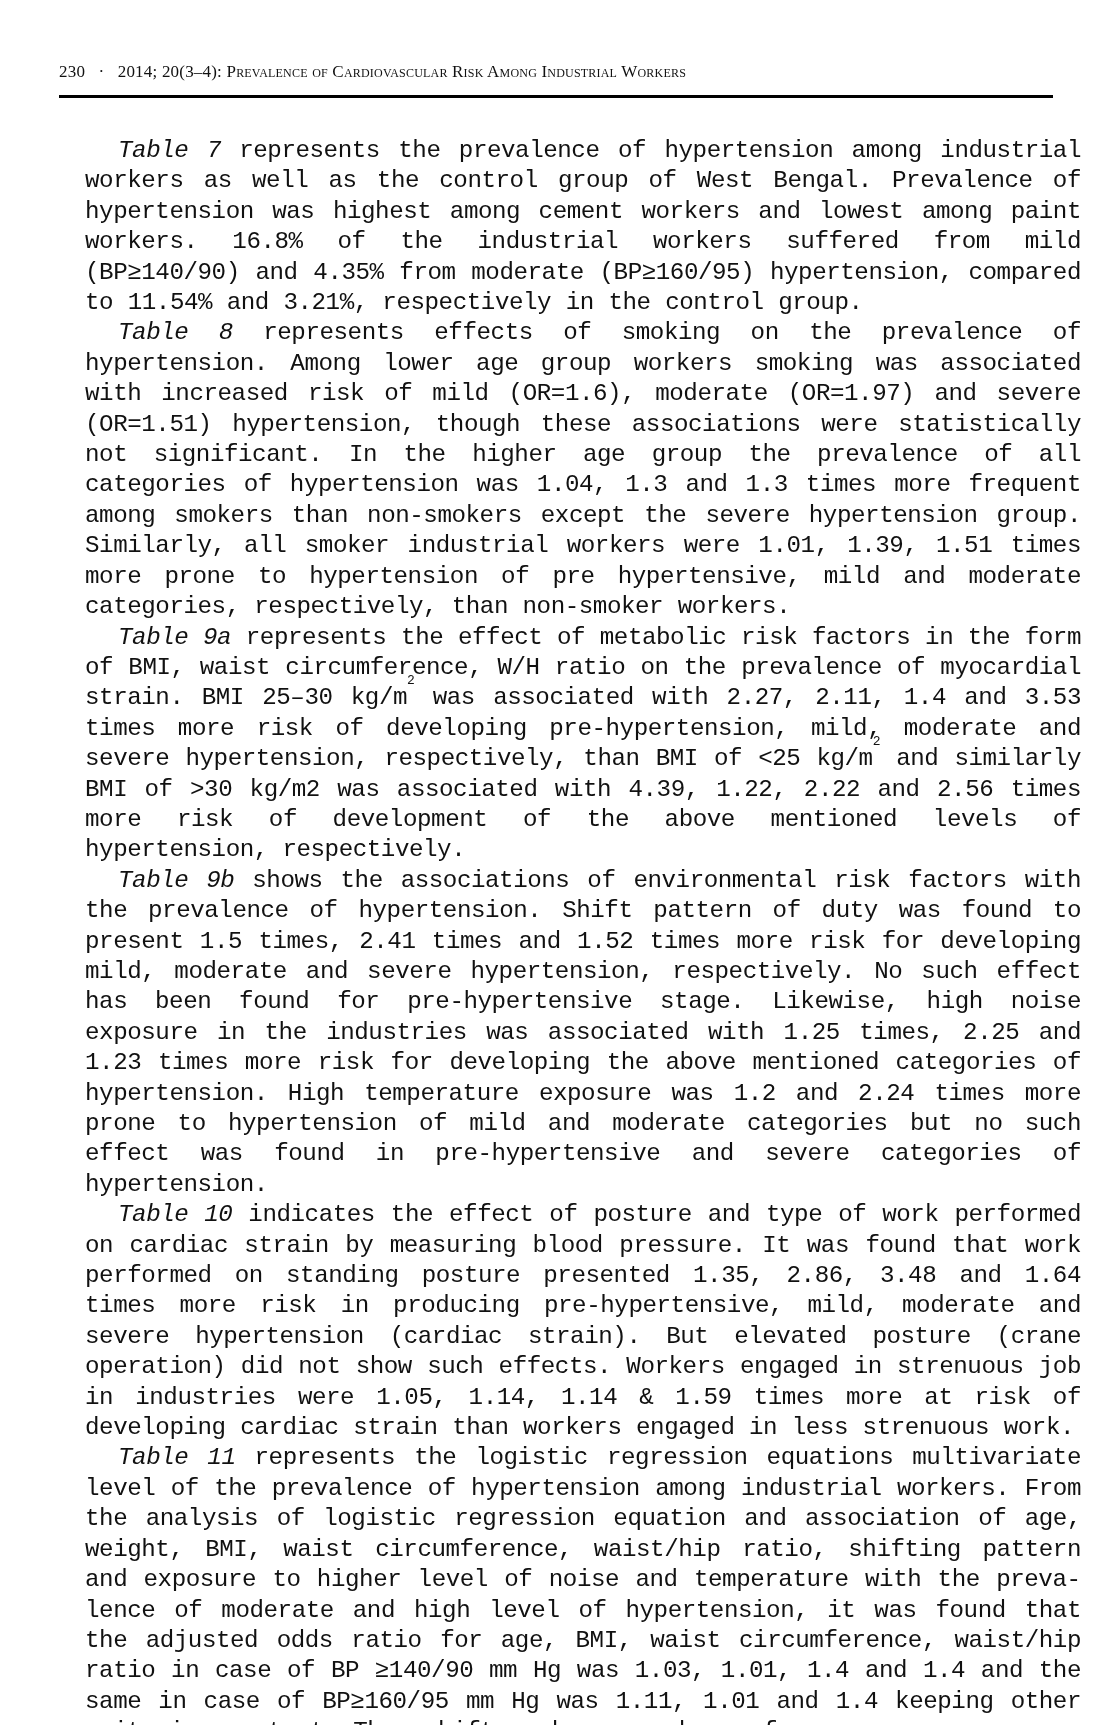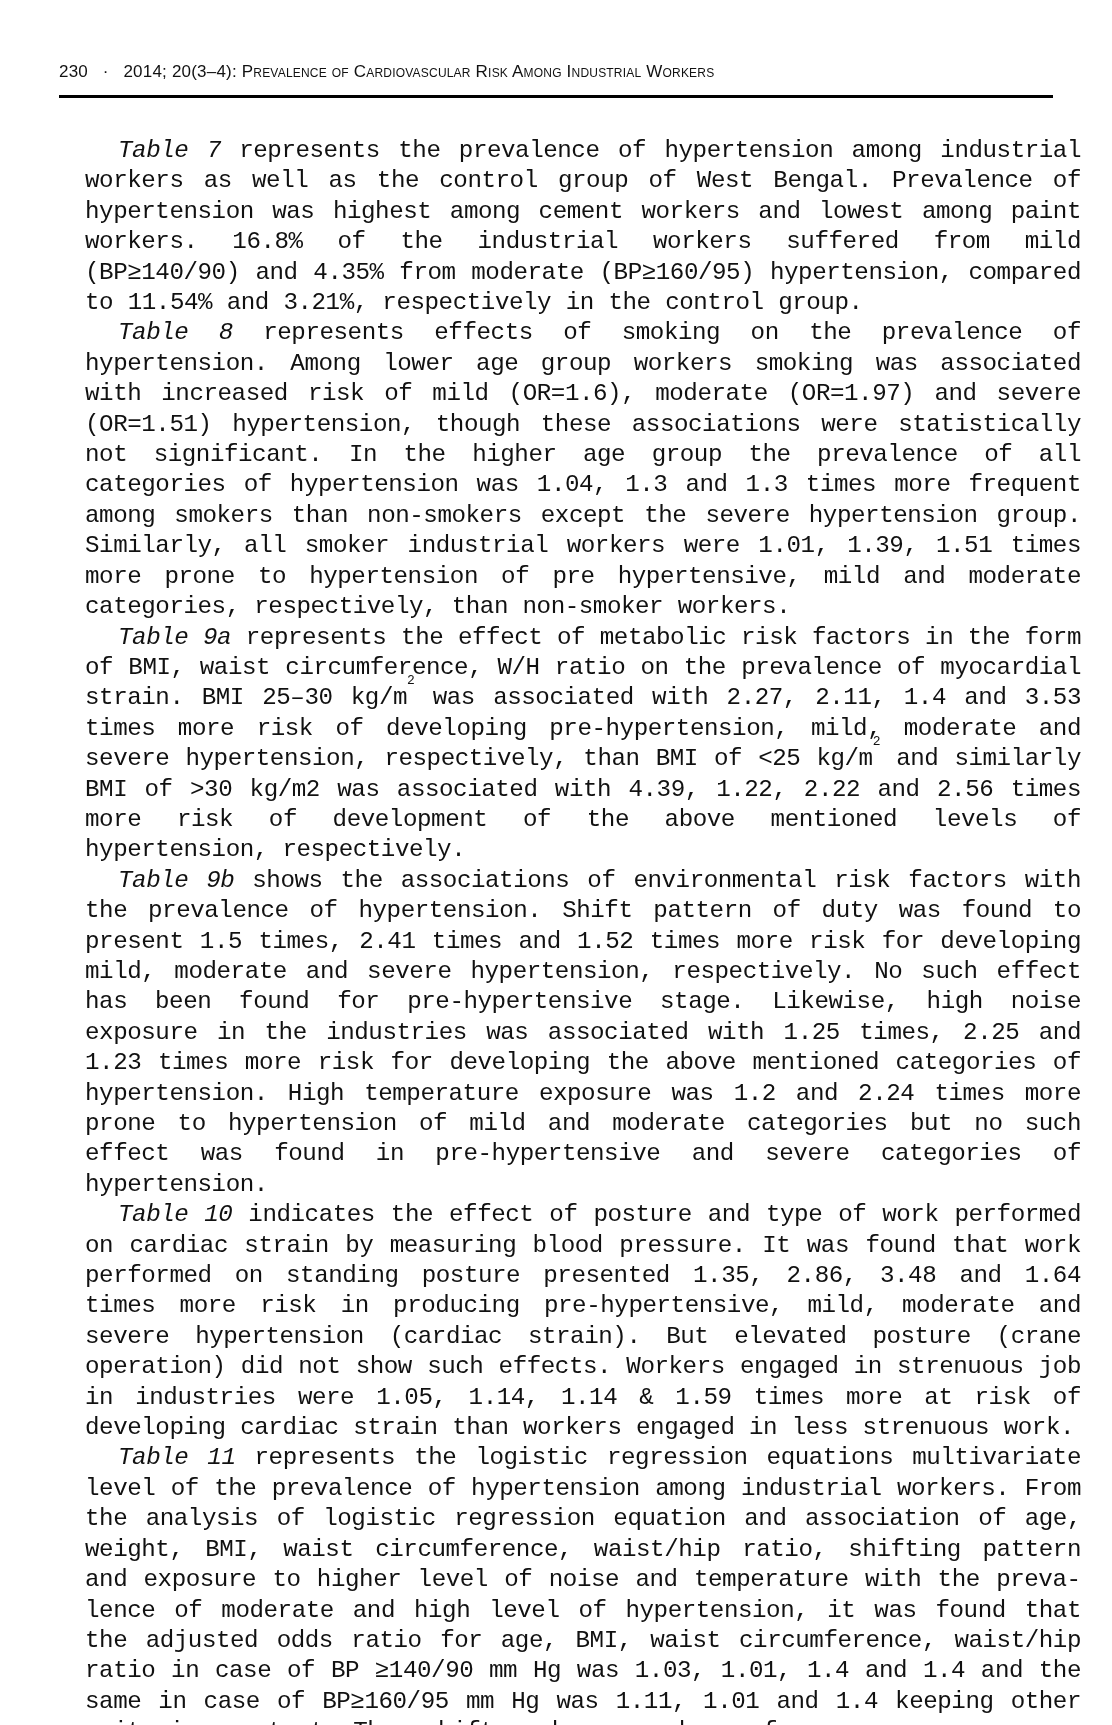--- a/index.html
+++ b/index.html
@@ -1,20 +1,20 @@
 <!DOCTYPE html>
 <html><head>
 <meta charset="utf-8">
 <style>
   html, body { margin: 0; padding: 0; background: #ffffff; }
   body { width: 1112px; height: 1725px; position: relative; overflow: hidden; color: #111; }
   .page { position: absolute; left: 57px; top: 0; width: 996px; }
   .running-head {
     position: absolute; top: 62px; left: 2px; width: 994px;
-    font-family: Liberation Sans, sans-serif; font-size: 17px; letter-spacing: 0.2px;
+    font-family: Liberation Serif, serif; font-size: 17px; letter-spacing: 0.2px;
     white-space: nowrap;
   }
   .running-head .sc { font-variant: small-caps; }
   .rule { position: absolute; top: 95px; left: 2px; width: 994px; height: 3px; background: #000; }
   .body {
     position: absolute; top: 136px; left: 0; width: 996px;
     font-family: Liberation Mono, monospace; font-size: 24.2px; line-height: 30.4px;
     text-align: justify; letter-spacing: -0.45px; word-spacing: 0.5px; margin-left: 28px;
   }
   .body p { margin: 0; text-indent: 33px; text-align: justify; }

